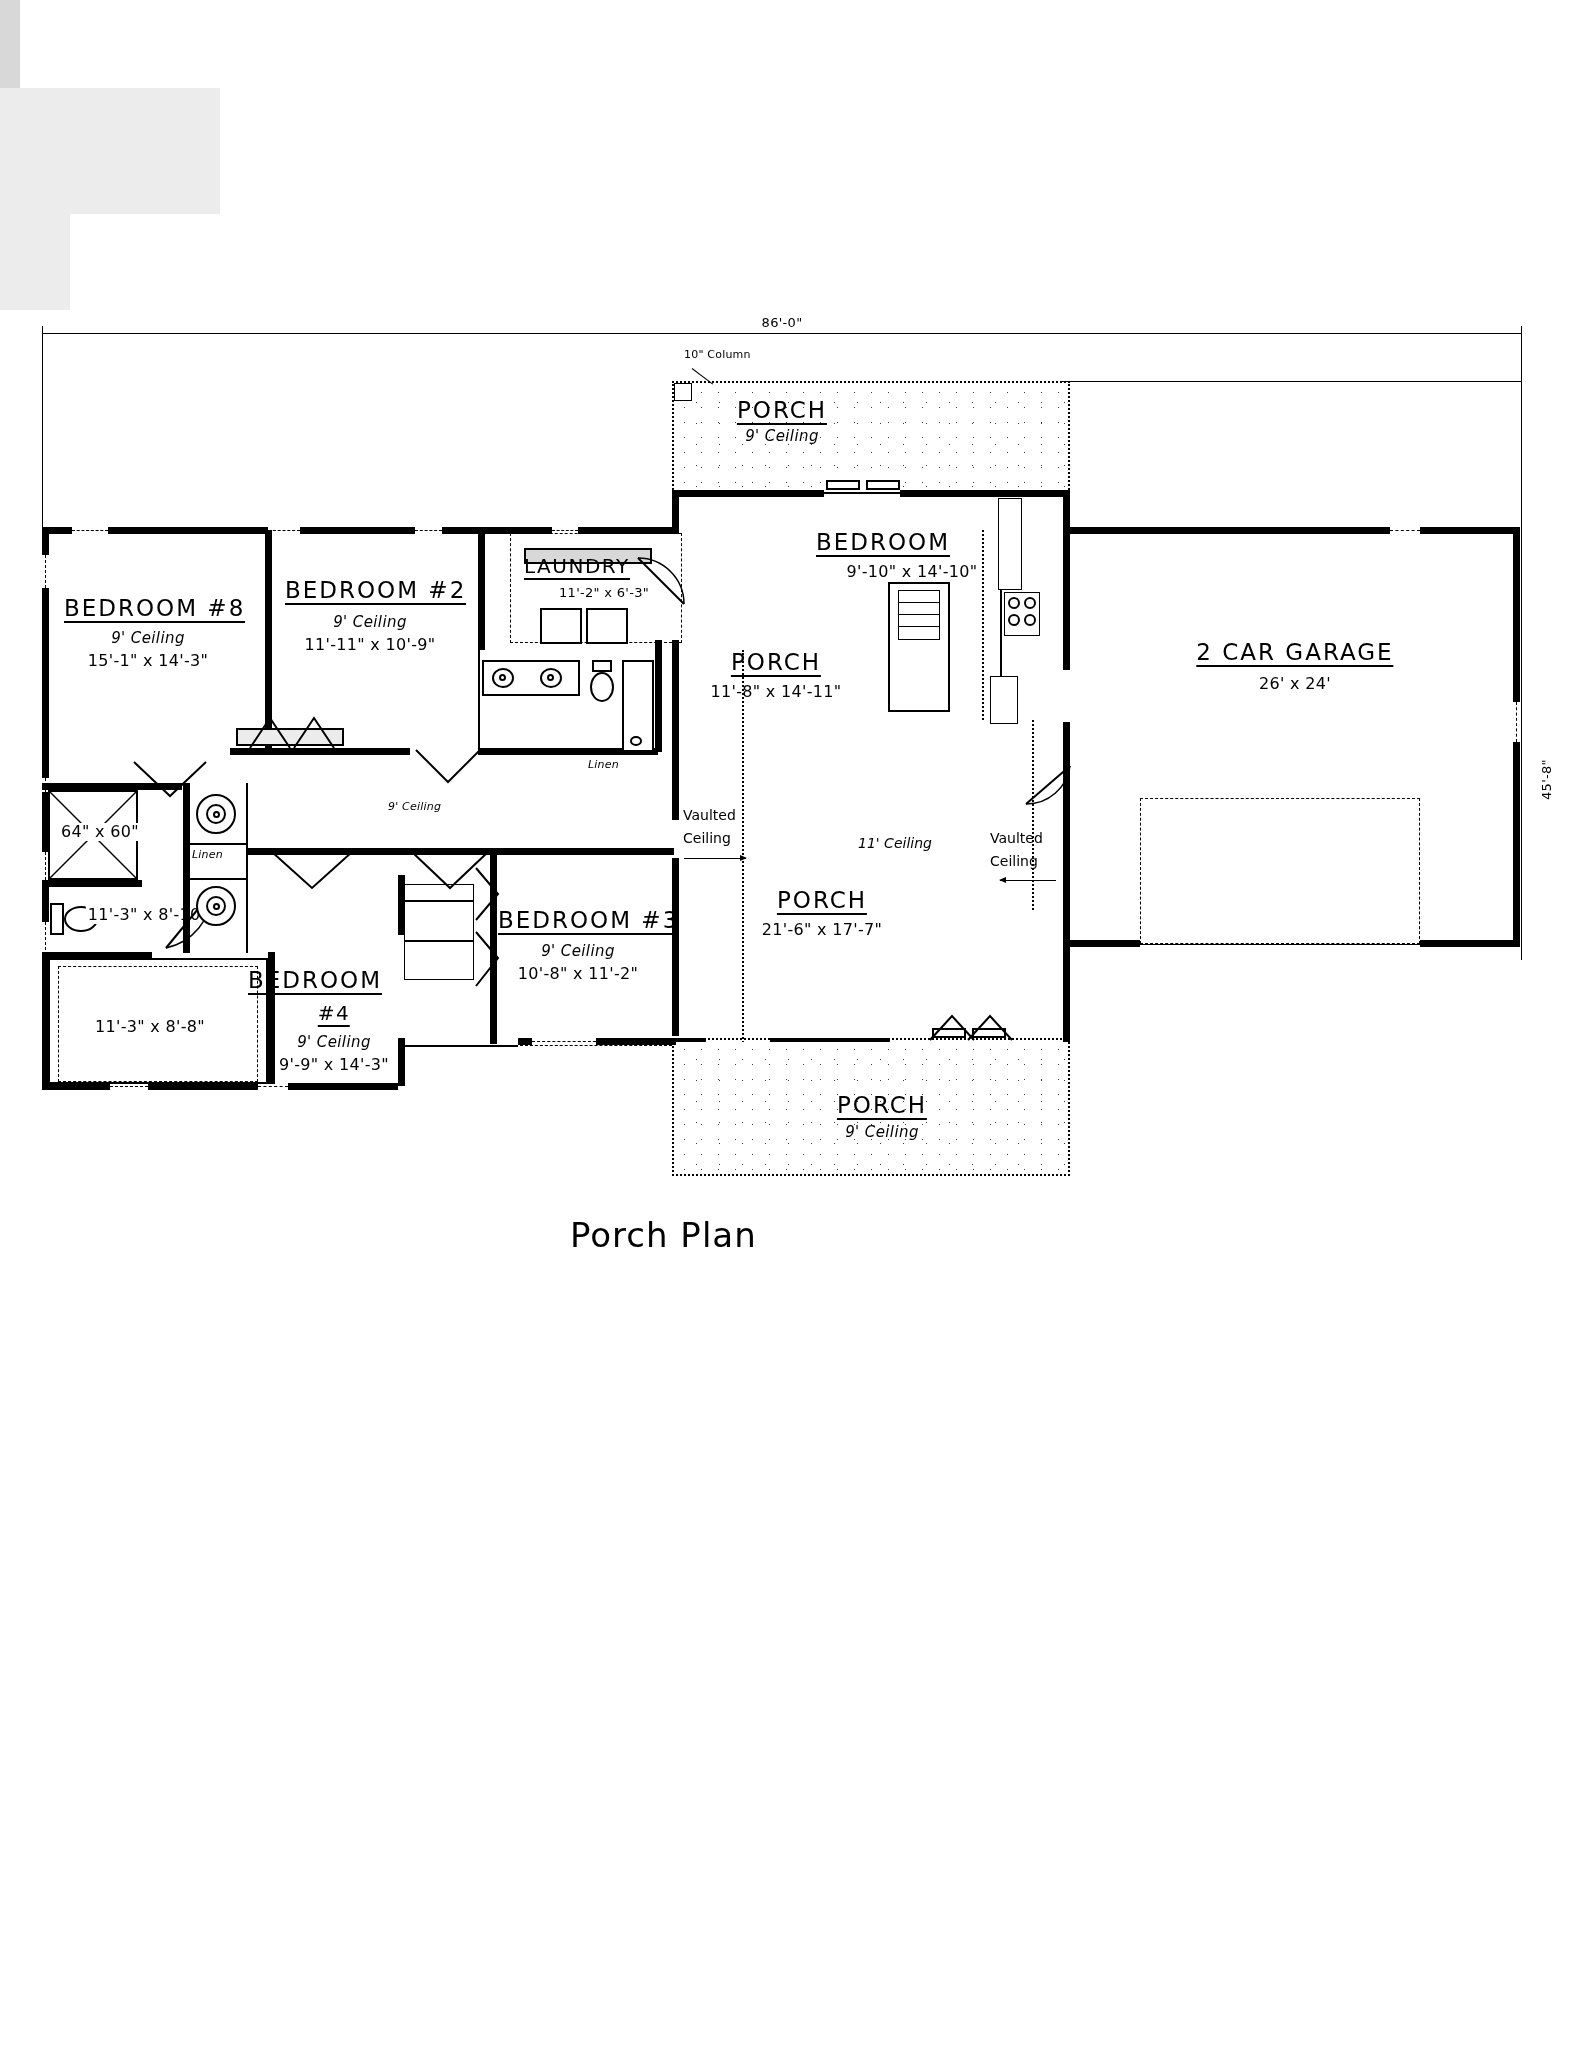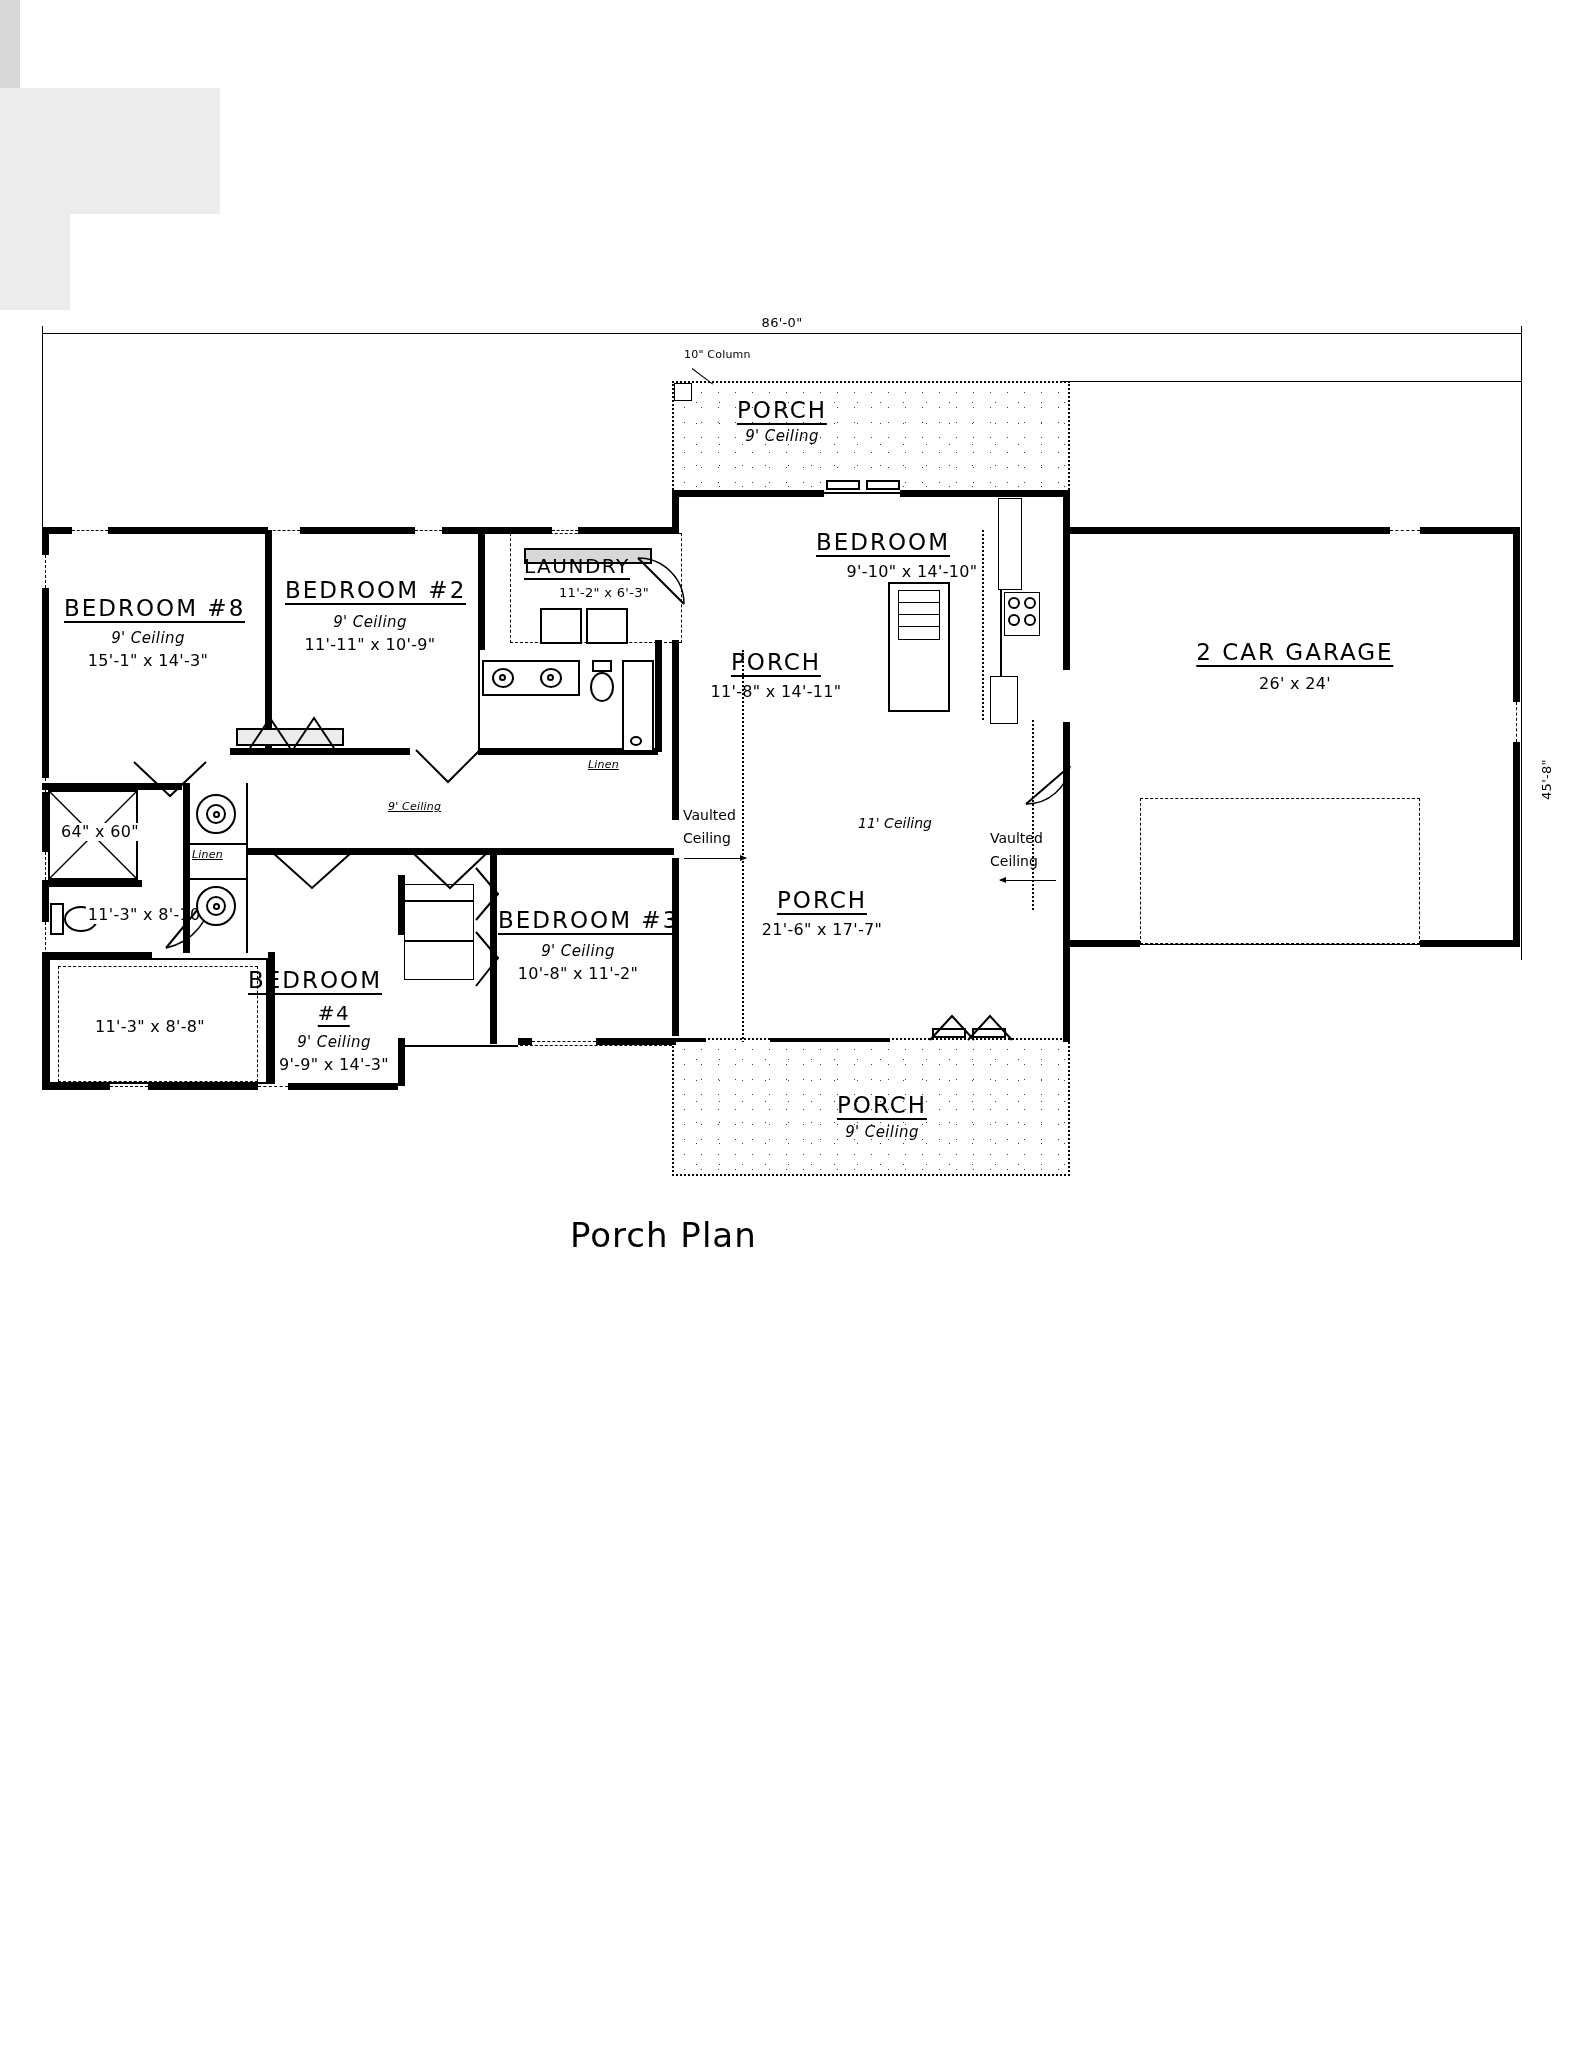--- a/index.html
+++ b/index.html
@@ -14,23 +14,23 @@
   .room-name{font-family:"DejaVu Sans", sans-serif;letter-spacing:2px;
              font-size:23px;font-weight:500;border-bottom:2px solid #000;
              padding-bottom:1px;line-height:1.05;}
   .room-name.sm{font-size:20px;letter-spacing:1.5px;}
   .sub{font-family:"DejaVu Sans", sans-serif;font-style:italic;font-size:15px;
        letter-spacing:.4px;line-height:1.15;}
   .dim{font-family:"DejaVu Sans", sans-serif;font-size:16px;letter-spacing:.3px;
        line-height:1.15;}
   .dim.sm{font-size:13px;}
   .tiny{font-family:"DejaVu Sans", sans-serif;font-size:11px;letter-spacing:.2px;}
-  .tiny.i{font-style:italic;text-decoration:underline;}
+  .tiny.i{font-style:italic;}
   .note{font-family:"DejaVu Sans", sans-serif;font-size:14px;line-height:1.25;}
-  .note.i{font-style:italic;}
+  .note.i{font-style:italic;margin-top:20px;}
   .ctr{text-align:center;transform:translateX(-50%);}
   .vert{transform:rotate(-90deg);transform-origin:left top;}
 
   .title-lg{font-family:"DejaVu Sans", sans-serif;font-size:34px;letter-spacing:1px;}
   .area-line{font-family:"DejaVu Sans", sans-serif;font-size:21px;letter-spacing:.3px;
              line-height:1.52;}
 
   
   .wall{position:absolute;background:#000;}
   .wall.h{height:7px;}

